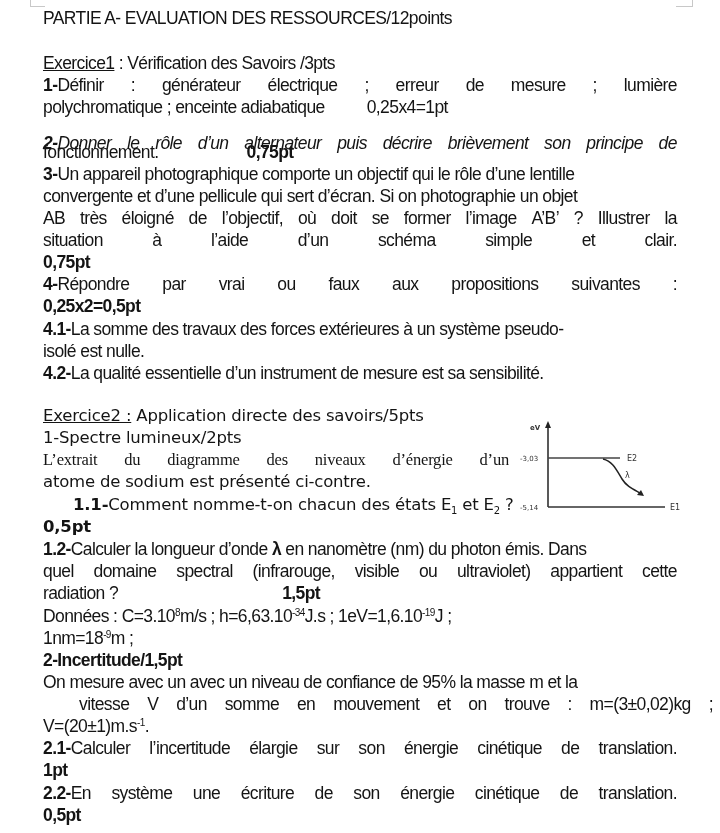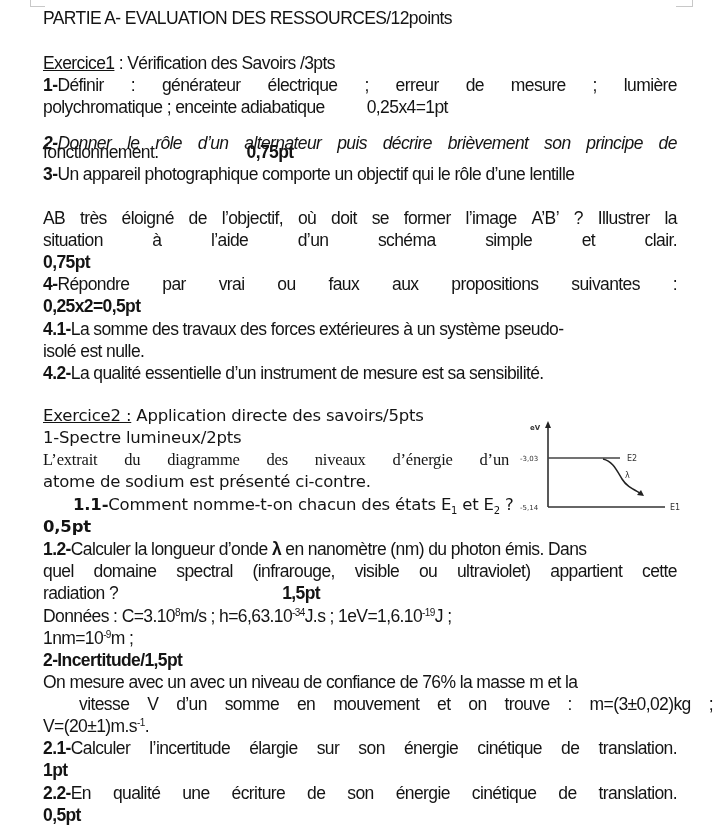--- a/index.html
+++ b/index.html
@@ -61,20 +61,23 @@
       <span>principe</span>
       <span>de</span>
     </div>
   <div class="line cond" style="top:141px;">
     <span>fonctionnement.</span><span style="display:inline-block;width:88px;"></span><span class="b">0,75pt</span>
   </div>
 
   <div class="line cond" style="top:163px;">
     <span class="b">3-</span><span>Un appareil photographique comporte un objectif qui le rôle d’une lentille</span>
   </div>
+  <div class="line cond" style="top:185px;">
+    <span>convergente et d’une pellicule qui sert d’écran. Si on photographie un objet</span>
+  </div>
   <div class="line cond justify" style="top:207px;">
       <span>AB</span>
       <span>très</span>
       <span>éloigné</span>
       <span>de</span>
       <span>l’objectif,</span>
       <span>où</span>
       <span>doit</span>
       <span>se</span>
       <span>former</span>
@@ -178,27 +181,27 @@
       <span>appartient</span>
       <span>cette</span>
     </div>
   <div class="line cond" style="top:582px;">
     <span>radiation ?</span><span style="display:inline-block;width:164px;"></span><span class="b">1,5pt</span>
   </div>
   <div class="line cond" style="top:605px;">
     <span>Données : C=3.10</span><sup>8</sup><span>m/s ; h=6,63.10</span><sup>-34</sup><span>J.s ; 1eV=1,6.10</span><sup>-19</sup><span>J ;</span>
   </div>
   <div class="line cond" style="top:627px;">
-    <span>1nm=10</span><sup>-9</sup><span>m ;</span>
+    <span>1nm=18</span><sup>-9</sup><span>m ;</span>
   </div>
   <div class="line cond b" style="top:649px;">
     <span>2-Incertitude/1,5pt</span>
   </div>
   <div class="line cond" style="top:671px;">
-    <span>On mesure avec un avec un niveau de confiance de 76% la masse m et la</span>
+    <span>On mesure avec un avec un niveau de confiance de 95% la masse m et la</span>
   </div>
   <div class="line cond justify" style="top:693px;margin-left:36px;">
       <span>vitesse</span>
       <span>V</span>
       <span>d’un</span>
       <span>somme</span>
       <span>en</span>
       <span>mouvement</span>
       <span>et</span>
       <span>on</span>
@@ -219,21 +222,21 @@
       <span>énergie</span>
       <span>cinétique</span>
       <span>de</span>
       <span>translation.</span>
     </div>
   <div class="line cond b" style="top:759px;">
     <span>1pt</span>
   </div>
   <div class="line cond justify" style="top:782px;text-align:right;">
       <span><b>2.2-</b>En</span>
-      <span>qualité</span>
+      <span>système</span>
       <span>une</span>
       <span>écriture</span>
       <span>de</span>
       <span>son</span>
       <span>énergie</span>
       <span>cinétique</span>
       <span>de</span>
       <span>translation.</span>
     </div>
   <div class="line cond b" style="top:804px;">

